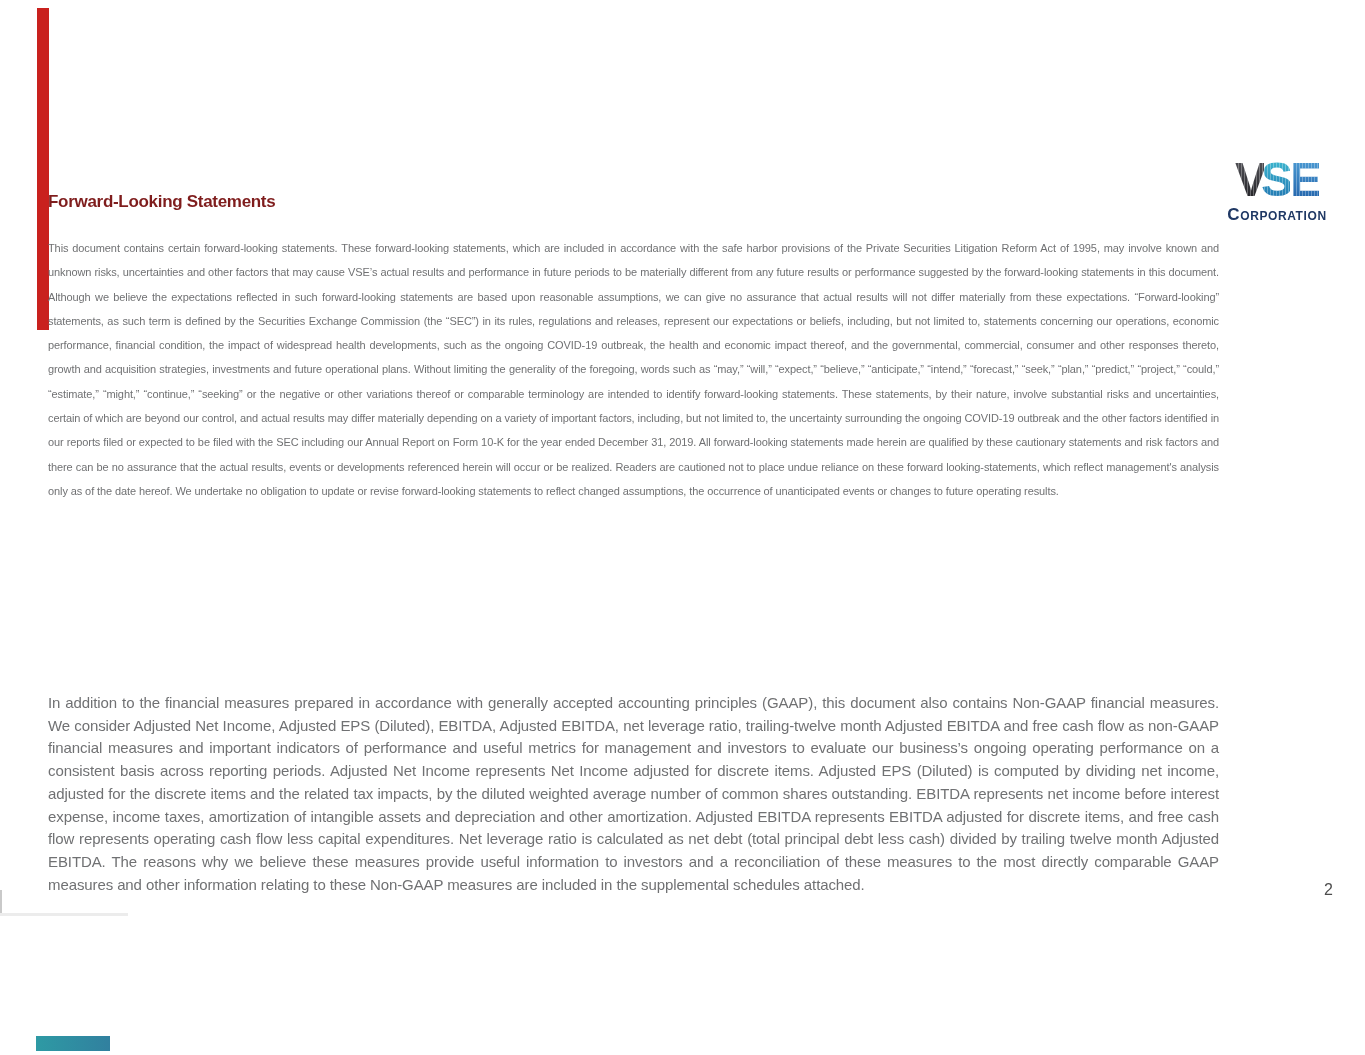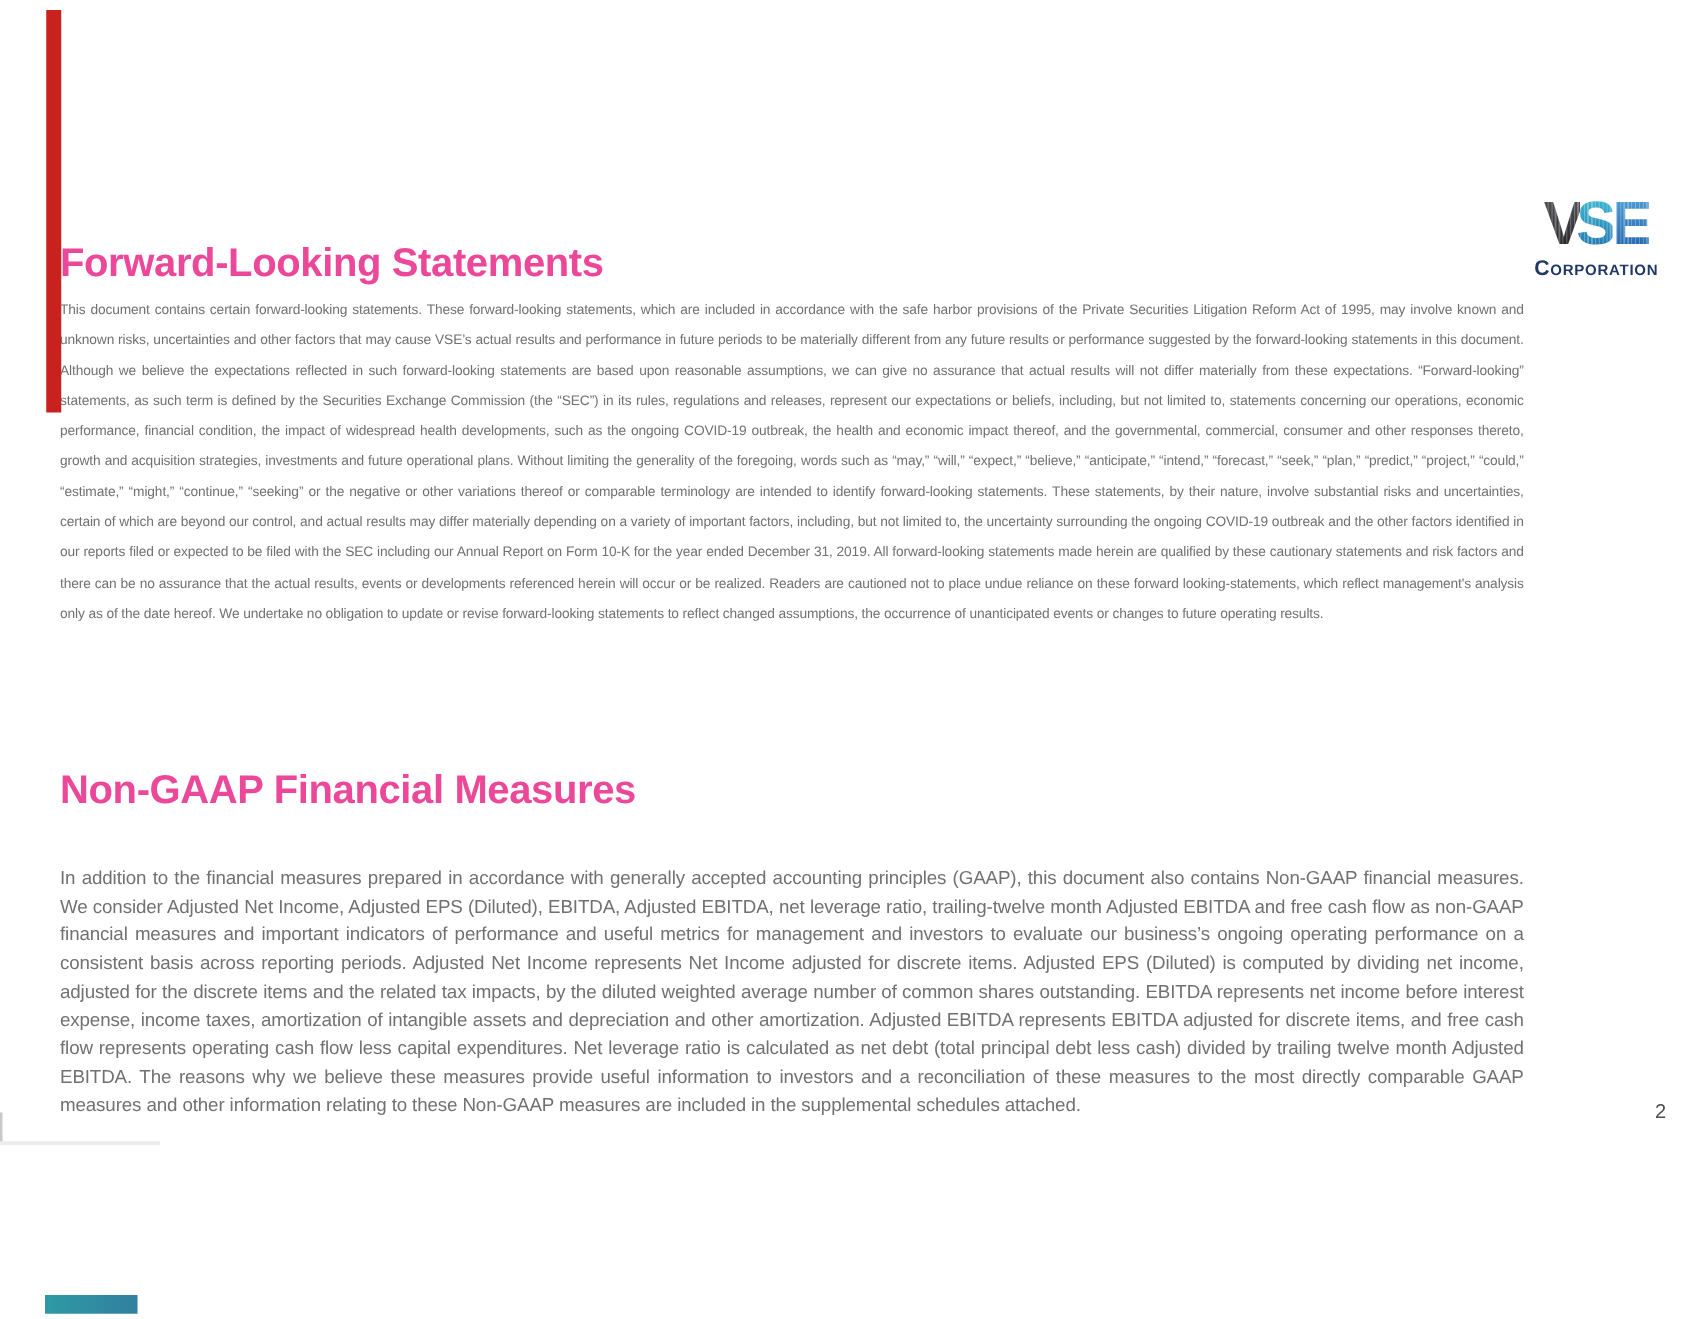--- a/index.html
+++ b/index.html
@@ -95,22 +95,22 @@
     font-size: 17px;
     letter-spacing: 0.6px;
     color: #1f3864;
   }
 
   
   .section-heading {
     position: absolute;
     left: 48px;
     margin: 0;
-    color: #ec4899;
-    font-size: 32px;
+    color: #7f1d1d;
+    font-size: 17px;
     font-weight: 700;
     letter-spacing: -0.3px;
     white-space: nowrap;
   }
   .heading-1 { top: 192px; }
   .heading-2 { top: 613px; }
 
   .body-paragraph {
     position: absolute;
     left: 48px;
@@ -151,21 +151,20 @@
     <div class="logo-letters">
       <span class="logo-letter-v">V</span><span class="logo-letter-s">S</span><span class="logo-letter-e">E</span>
     </div>
     <div class="logo-corp">Corporation</div>
   </div>
 
   <h1 class="section-heading heading-1">Forward-Looking Statements</h1>
 
   <p class="body-paragraph paragraph-1">This document contains certain forward-looking statements. These forward-looking statements, which are included in accordance with the safe harbor provisions of the Private Securities Litigation Reform Act of 1995, may involve known and unknown risks, uncertainties and other factors that may cause VSE’s actual results and performance in future periods to be materially different from any future results or performance suggested by the forward-looking statements in this document. Although we believe the expectations reflected in such forward-looking statements are based upon reasonable assumptions, we can give no assurance that actual results will not differ materially from these expectations. “Forward-looking” statements, as such term is defined by the Securities Exchange Commission (the “SEC”) in its rules, regulations and releases, represent our expectations or beliefs, including, but not limited to, statements concerning our operations, economic performance, financial condition, the impact of widespread health developments, such as the ongoing COVID-19 outbreak, the health and economic impact thereof, and the governmental, commercial, consumer and other responses thereto, growth and acquisition strategies, investments and future operational plans. Without limiting the generality of the foregoing, words such as “may,” “will,” “expect,” “believe,” “anticipate,” “intend,” “forecast,” “seek,” “plan,” “predict,” “project,” “could,” “estimate,” “might,” “continue,” “seeking” or the negative or other variations thereof or comparable terminology are intended to identify forward-looking statements. These statements, by their nature, involve substantial risks and uncertainties, certain of which are beyond our control, and actual results may differ materially depending on a variety of important factors, including, but not limited to, the uncertainty surrounding the ongoing COVID-19 outbreak and the other factors identified in our reports filed or expected to be filed with the SEC including our Annual Report on Form 10-K for the year ended December 31, 2019. All forward-looking statements made herein are qualified by these cautionary statements and risk factors and there can be no assurance that the actual results, events or developments referenced herein will occur or be realized. Readers are cautioned not to place undue reliance on these forward looking-statements, which reflect management's analysis only as of the date hereof. We undertake no obligation to update or revise forward-looking statements to reflect changed assumptions, the occurrence of unanticipated events or changes to future operating results.</p>
 
-  <h1 class="section-heading heading-2">Non-GAAP Financial Measures</h1>
 
   <p class="body-paragraph paragraph-2">In addition to the financial measures prepared in accordance with generally accepted accounting principles (GAAP), this document also contains Non-GAAP financial measures. We consider Adjusted Net Income, Adjusted EPS (Diluted), EBITDA, Adjusted EBITDA, net leverage ratio, trailing-twelve month Adjusted EBITDA and free cash flow as non-GAAP financial measures and important indicators of performance and useful metrics for management and investors to evaluate our business’s ongoing operating performance on a consistent basis across reporting periods. Adjusted Net Income represents Net Income adjusted for discrete items. Adjusted EPS (Diluted) is computed by dividing net income, adjusted for the discrete items and the related tax impacts, by the diluted weighted average number of common shares outstanding. EBITDA represents net income before interest expense, income taxes, amortization of intangible assets and depreciation and other amortization. Adjusted EBITDA represents EBITDA adjusted for discrete items, and free cash flow represents operating cash flow less capital expenditures. Net leverage ratio is calculated as net debt (total principal debt less cash) divided by trailing twelve month Adjusted EBITDA. The reasons why we believe these measures provide useful information to investors and a reconciliation of these measures to the most directly comparable GAAP measures and other information relating to these Non-GAAP measures are included in the supplemental schedules attached.</p>
 
   <div class="edge-mark-v"></div>
   <div class="edge-mark-h"></div>
 
   <div class="page-number">2</div>
 
   <div class="accent-bar-bottom"></div>
 

